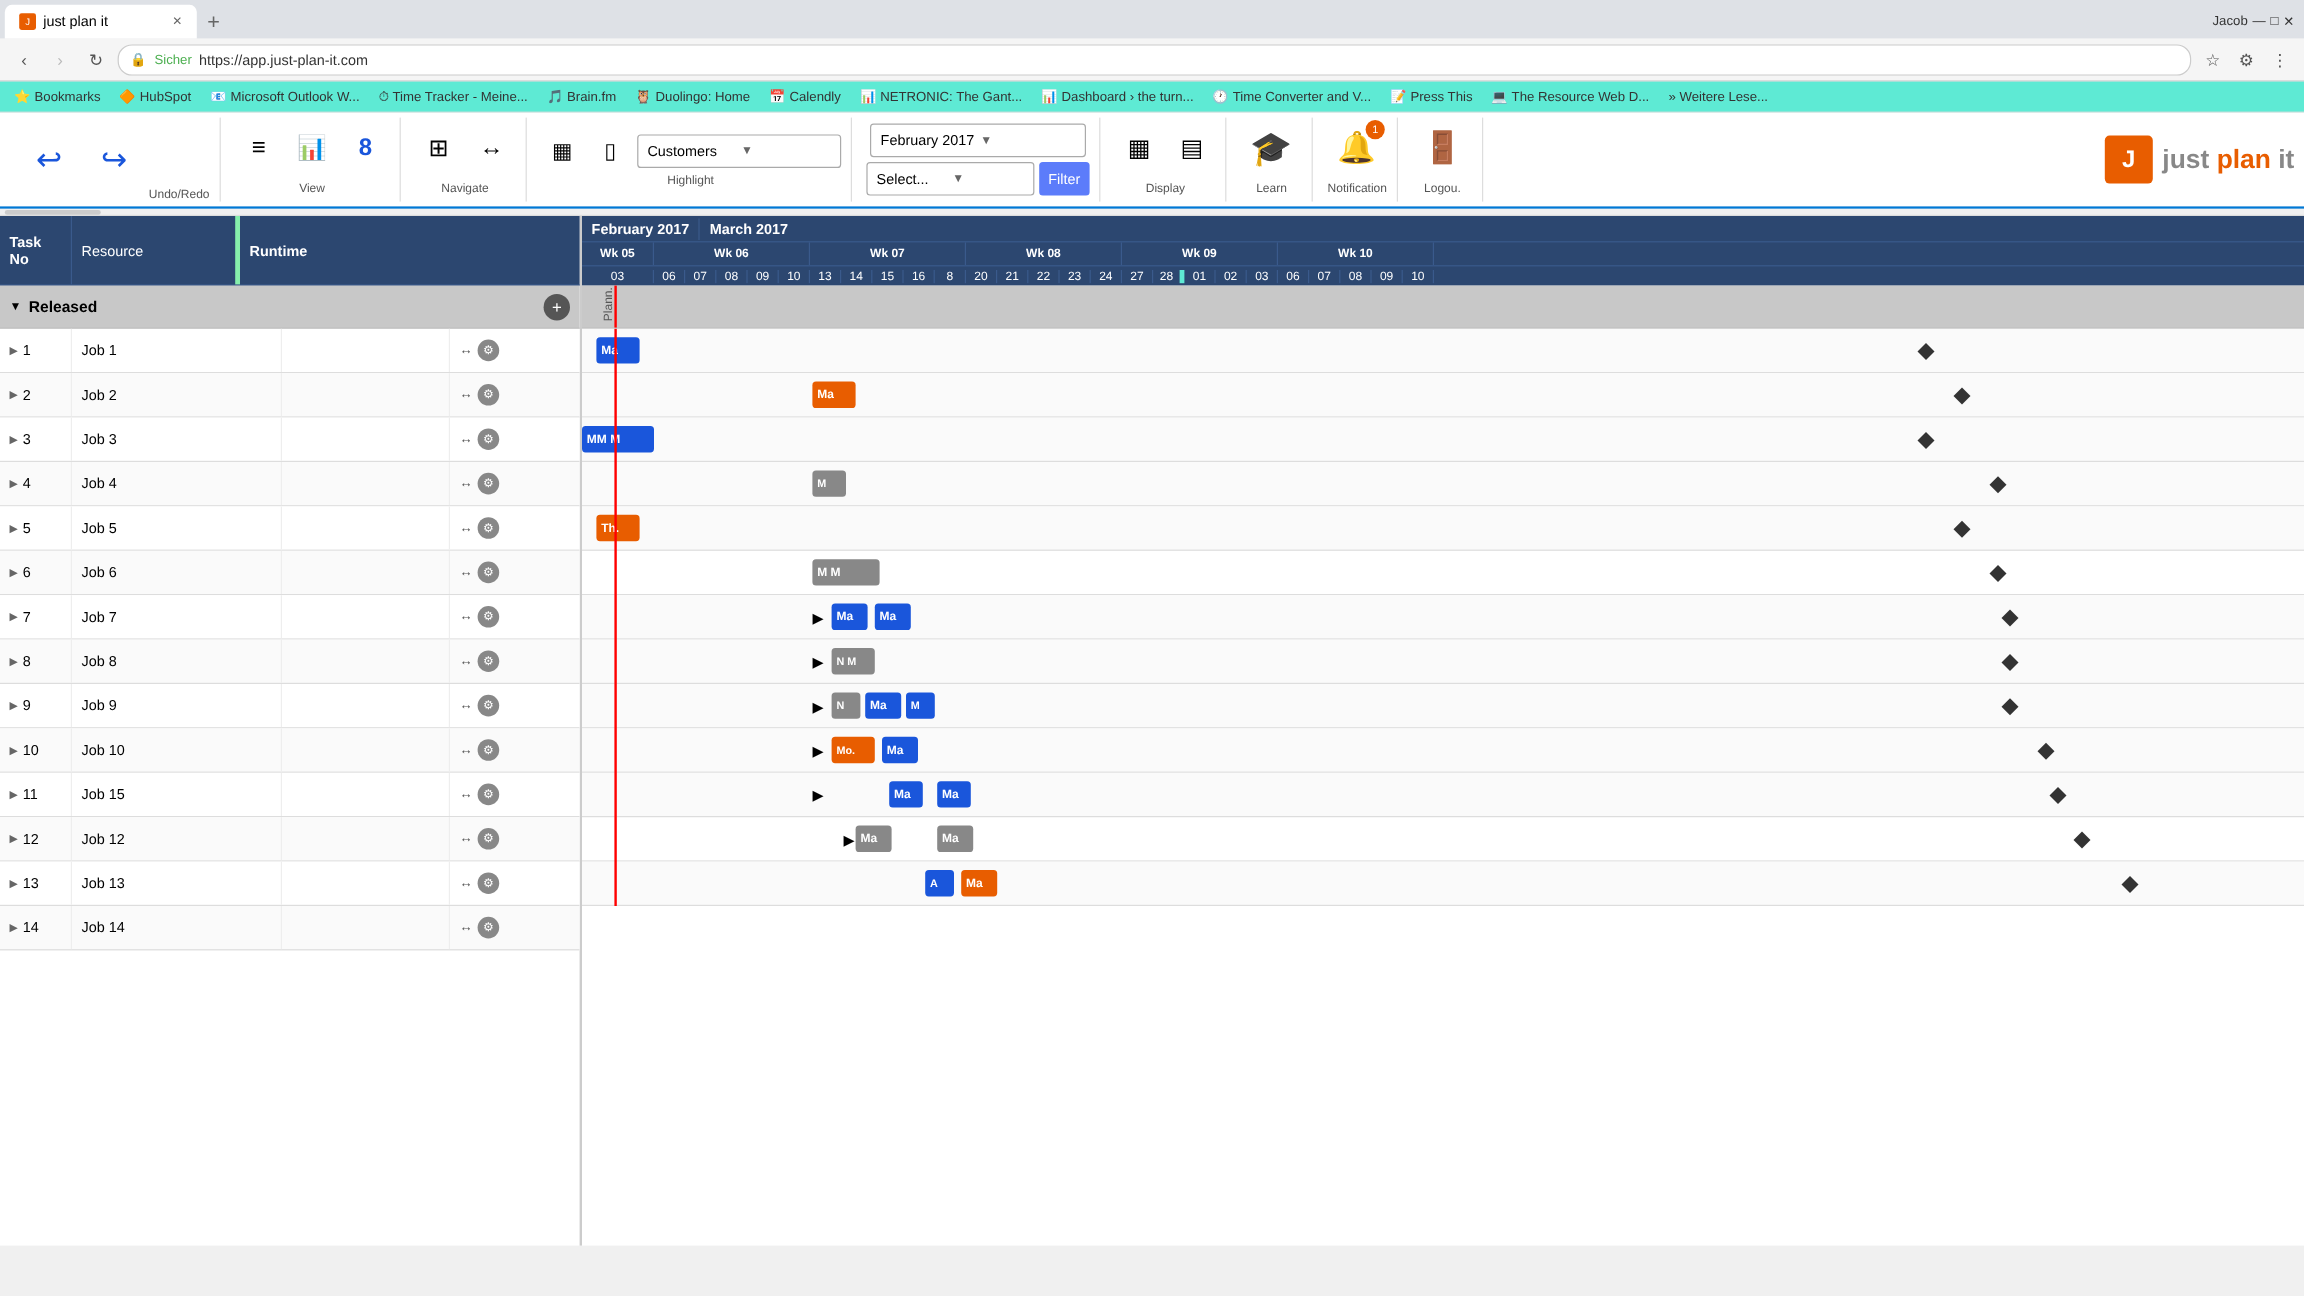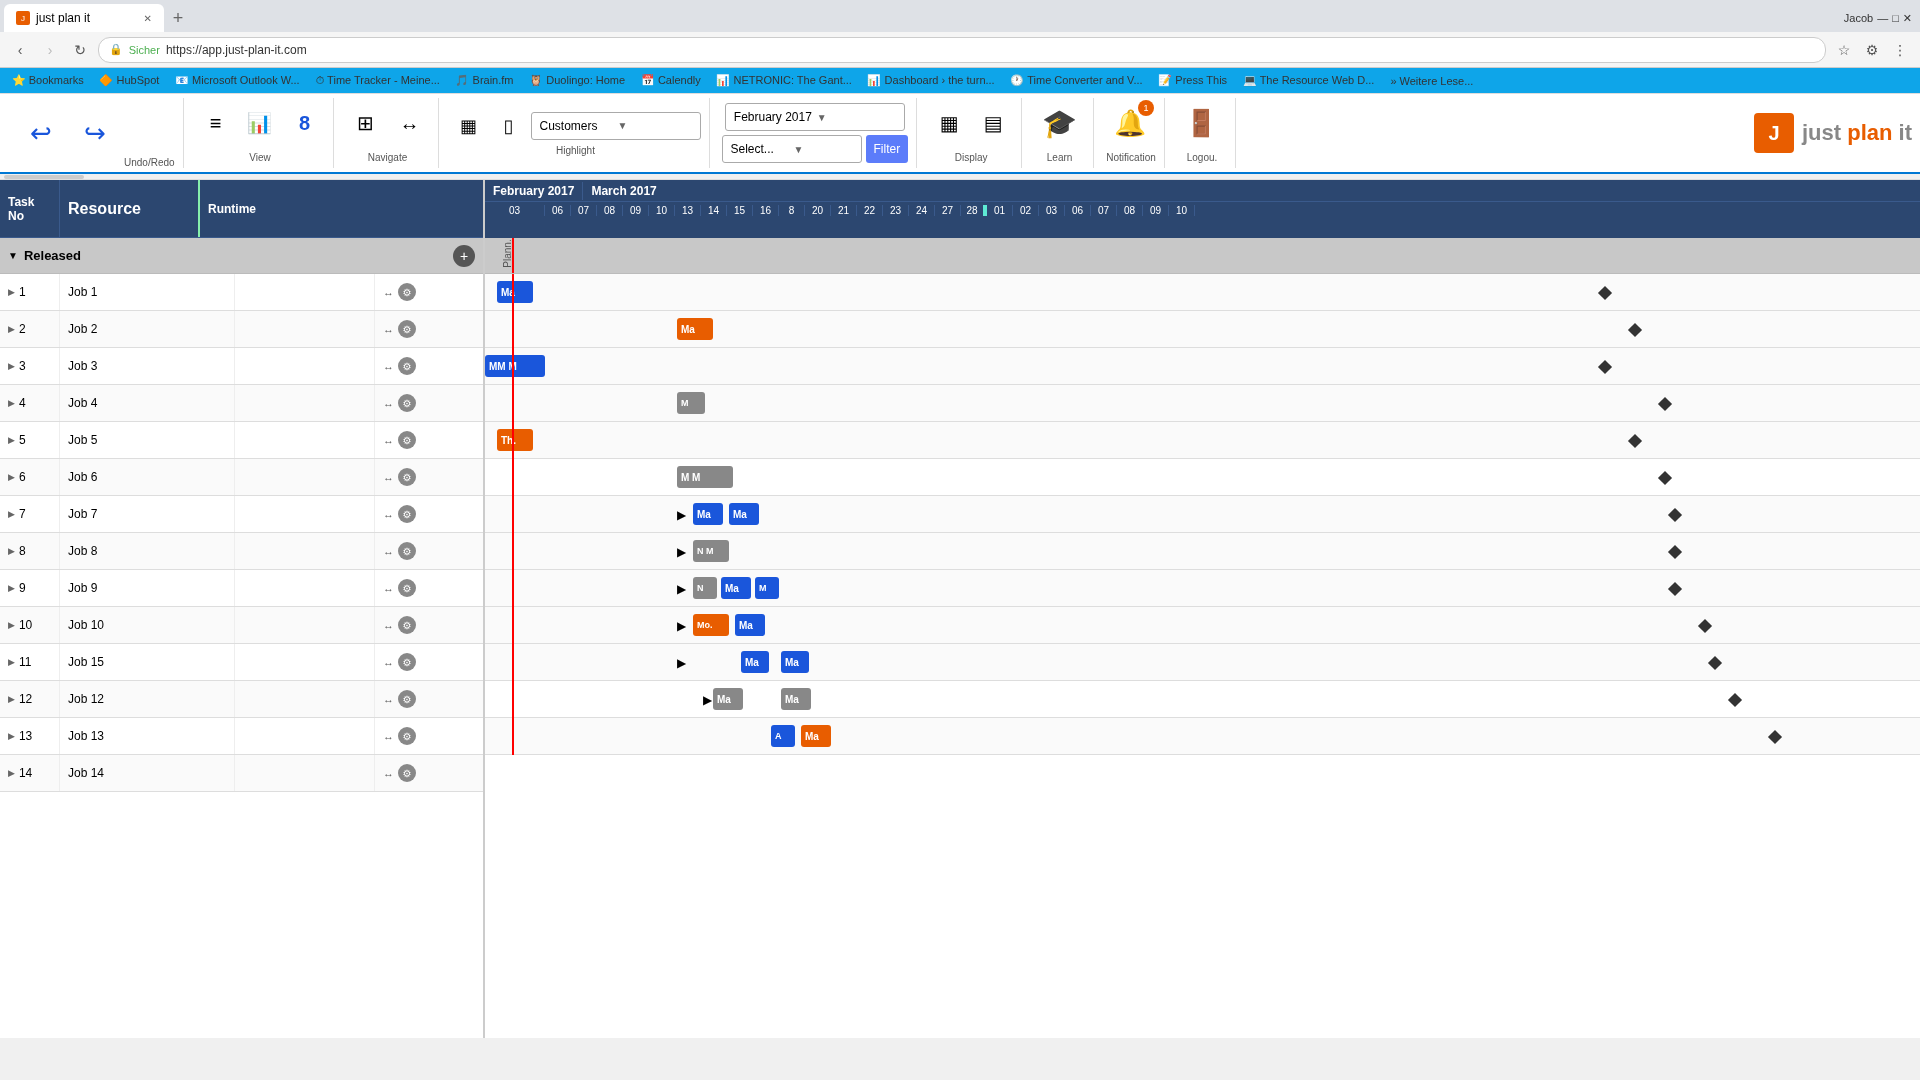--- a/index.html
+++ b/index.html
@@ -15,21 +15,21 @@
     .browser-tab-new { width: 28px; height: 28px; display: flex; align-items: center; justify-content: center; font-size: 18px; color: #666; cursor: pointer; }
     .window-controls { margin-left: auto; display: flex; gap: 4px; padding-right: 8px; align-items: center; font-size: 11px; color: #333; }
 
     .browser-toolbar { background: #f5f5f5; display: flex; align-items: center; padding: 4px 8px; gap: 6px; height: 36px; border-bottom: 1px solid #ccc; }
     .nav-btn { width: 24px; height: 24px; display: flex; align-items: center; justify-content: center; cursor: pointer; color: #555; font-size: 14px; border-radius: 50%; }
     .address-bar { flex: 1; display: flex; align-items: center; background: white; border: 1px solid #ccc; border-radius: 12px; padding: 2px 10px; gap: 6px; height: 26px; }
     .lock-icon { color: #4CAF50; font-size: 11px; }
     .address-text { font-size: 12px; color: #333; }
     .browser-actions { display: flex; gap: 4px; }
 
-    .bookmarks-bar { background: #0ea5e9; display: flex; align-items: center; padding: 2px 8px; gap: 8px; height: 26px; border-bottom: 1px solid #ddd; font-size: 11px; color: #333; overflow: hidden; }
+    .bookmarks-bar { background: #5eead4; display: flex; align-items: center; padding: 2px 8px; gap: 8px; height: 26px; border-bottom: 1px solid #ddd; font-size: 11px; color: #333; overflow: hidden; }
     .bookmark-item { display: flex; align-items: center; gap: 3px; cursor: pointer; white-space: nowrap; padding: 1px 4px; border-radius: 3px; }
 
     
     .app-container { width: 100%; background: white; }
 
     
     .menu-bar { display: flex; align-items: center; background: #e8e8e8; border-bottom: 1px solid #ccc; padding: 0 8px; height: 28px; gap: 16px; }
     .menu-item { padding: 4px 10px; cursor: pointer; font-size: 12px; border-radius: 3px; }
     .menu-item:hover, .menu-item.active { background: #0078d4; color: white; }
 
@@ -48,21 +48,21 @@
     .logo-area { margin-left: auto; display: flex; align-items: center; }
 
     
     .main-area { display: flex; width: 100%; height: calc(1080px - 32px - 36px - 26px - 28px - 80px - 20px); }
 
     
     .gantt-left { width: 485px; flex-shrink: 0; border-right: 2px solid #ccc; }
     .gantt-header { display: flex; background: #2c4770; color: white; height: 58px; align-items: center; border-bottom: 1px solid #3a5a8c; }
     .col-task-no { width: 60px; padding: 4px 8px; font-size: 12px; font-weight: bold; border-right: 1px solid #3a5a8c; height: 100%; display: flex; align-items: center; }
     .col-task-name { width: 175px; padding: 4px 8px; font-size: 12px; font-weight: bold; border-right: 1px solid #3a5a8c; height: 100%; display: flex; align-items: center; }
-    .col-resource { width: 140px; padding: 4px 8px; font-size: 16px; font-weight: bold; border-right: 2px solid #86efac; height: 100%; display: flex; align-items: center; }
+    .col-resource { width: 140px; padding: 4px 8px; font-size: 12px; font-weight: normal; border-right: 4px solid #86efac; height: 100%; display: flex; align-items: center; }
     .col-runtime { width: 85px; padding: 4px 8px; font-size: 12px; font-weight: bold; height: 100%; display: flex; align-items: center; }
 
     .section-header { display: flex; align-items: center; background: #c8c8c8; height: 36px; border-bottom: 1px solid #bbb; padding: 0 8px; gap: 6px; }
     .section-header .arrow { font-size: 10px; }
     .section-header .title { font-weight: bold; font-size: 13px; flex: 1; }
     .section-header .add-btn { width: 22px; height: 22px; background: #555; color: white; border-radius: 50%; display: flex; align-items: center; justify-content: center; font-size: 14px; cursor: pointer; }
 
     .task-row { display: flex; align-items: center; height: 37px; border-bottom: 1px solid #ddd; background: white; }
     .task-row:nth-child(even) { background: #fafafa; }
     .cell-no { width: 60px; padding: 4px 8px; font-size: 12px; display: flex; align-items: center; gap: 4px; border-right: 1px solid #eee; height: 100%; }
@@ -491,20 +491,40 @@
 
     <div class="gantt-right">
 
       <div class="gantt-timeline">
 
         <div style="display:flex;height:22px;align-items:center;font-size:12px;font-weight:bold;border-bottom:1px solid #3a5a8c;">
           <div style="padding:2px 8px;border-right:1px solid #3a5a8c;min-width:80px;">February 2017</div>
           <div style="padding:2px 8px;min-width:150px;">March 2017</div>
         </div>
 
+        <div style="display:flex;height:20px;align-items:center;font-size:10px;font-weight:bold;border-bottom:1px solid #3a5a8c;">
+          <div style="min-width:60px;border-right:1px solid #3a5a8c;height:100%;display:flex;flex-direction:column;align-items:center;justify-content:center;padding:0 4px;">
+            <div>Wk 05</div>
+          </div>
+          <div style="min-width:130px;border-right:1px solid #3a5a8c;height:100%;display:flex;flex-direction:column;align-items:center;justify-content:center;">
+            <div>Wk 06</div>
+          </div>
+          <div style="min-width:130px;border-right:1px solid #3a5a8c;height:100%;display:flex;flex-direction:column;align-items:center;justify-content:center;">
+            <div>Wk 07</div>
+          </div>
+          <div style="min-width:130px;border-right:1px solid #3a5a8c;height:100%;display:flex;flex-direction:column;align-items:center;justify-content:center;">
+            <div>Wk 08</div>
+          </div>
+          <div style="min-width:130px;border-right:1px solid #3a5a8c;height:100%;display:flex;flex-direction:column;align-items:center;justify-content:center;">
+            <div>Wk 09</div>
+          </div>
+          <div style="min-width:130px;border-right:1px solid #3a5a8c;height:100%;display:flex;flex-direction:column;align-items:center;justify-content:center;">
+            <div>Wk 10</div>
+          </div>
+        </div>
 
         <div style="display:flex;height:16px;align-items:center;font-size:10px;">
           <div style="min-width:60px;border-right:1px solid #3a5a8c;text-align:center;">03</div>
           <div style="min-width:26px;border-right:1px solid #3a5a8c;text-align:center;">06</div>
           <div style="min-width:26px;border-right:1px solid #3a5a8c;text-align:center;">07</div>
           <div style="min-width:26px;border-right:1px solid #3a5a8c;text-align:center;">08</div>
           <div style="min-width:26px;border-right:1px solid #3a5a8c;text-align:center;">09</div>
           <div style="min-width:26px;border-right:1px solid #3a5a8c;text-align:center;">10</div>
           <div style="min-width:26px;border-right:1px solid #3a5a8c;text-align:center;">13</div>
           <div style="min-width:26px;border-right:1px solid #3a5a8c;text-align:center;">14</div>

